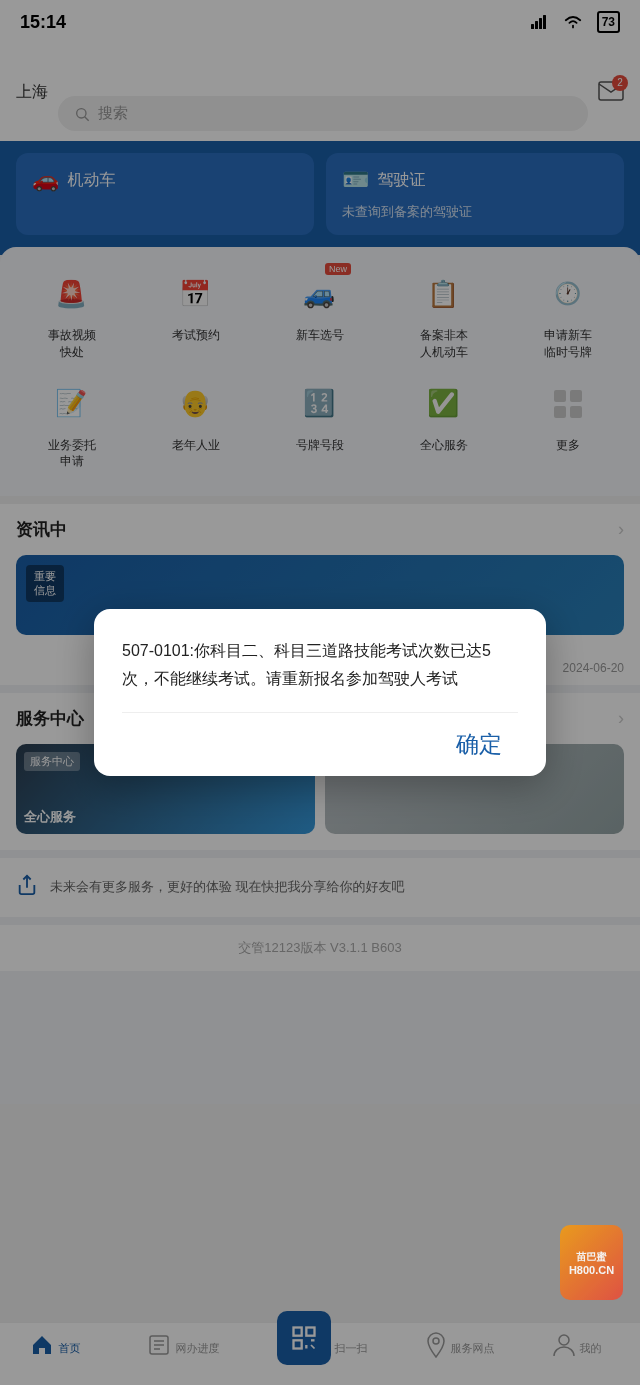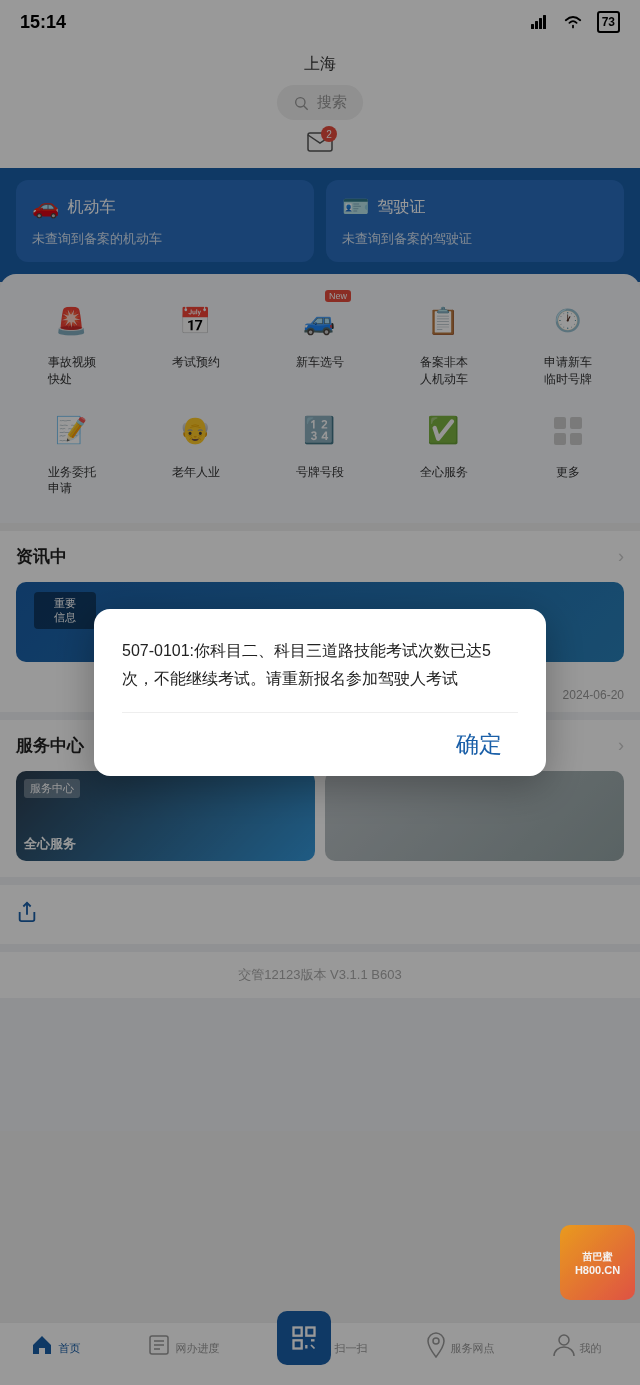--- a/index.html
+++ b/index.html
@@ -41,35 +41,35 @@
       position: relative;
     }
 
     
     .header {
       background: white;
       padding: 10px 16px;
       display: flex;
       align-items: center;
       gap: 10px;
-      flex-direction: column;
     }
     .location-text {
       font-size: 16px;
       color: #333;
       font-weight: 500;
     }
     .search-bar {
       flex: 1;
       background: #f0f0f0;
       border-radius: 20px;
       padding: 8px 16px;
       display: flex;
       align-items: center;
       gap: 8px;
+      margin-top: 42px;
     }
     .search-placeholder {
       color: #999;
       font-size: 15px;
     }
     .mail-icon {
       position: relative;
       font-size: 22px;
       color: #555;
     }
@@ -143,20 +143,21 @@
       height: 54px;
       display: flex;
       align-items: center;
       justify-content: center;
       font-size: 26px;
       color: #1a5fa8;
     }
     .grid-label {
       font-size: 12px;
       color: #333;
+      text-align: center;
       line-height: 1.4;
     }
     .new-badge {
       background: #e74c3c;
       color: white;
       font-size: 9px;
       padding: 1px 4px;
       border-radius: 3px;
       position: absolute;
       top: -4px;
@@ -397,21 +398,21 @@
     .watermark {
       position: fixed;
       bottom: 80px;
       right: 0;
       width: 80px;
       height: 80px;
       z-index: 200;
       opacity: 0.9;
     }
     .watermark-inner {
-      width: 75px;
+      width: 63px;
       height: 75px;
       background: linear-gradient(135deg, #f39c12, #e74c3c);
       border-radius: 10px;
       display: flex;
       flex-direction: column;
       align-items: center;
       justify-content: center;
     }
     .watermark-top {
       font-size: 10px;
@@ -466,21 +467,20 @@
 </div>
 
 <div class="blue-section">
   <div class="cards-row">
 
     <div class="card">
       <div class="card-title-row">
         <span style="font-size:22px;">🚗</span>
         <span class="card-title">机动车</span>
       </div>
-      <div class="card-desc">未查询到备案的机动车</div>
     </div>
 
     <div class="card">
       <div class="card-title-row">
         <span style="font-size:22px;">🪪</span>
         <span class="card-title">驾驶证</span>
       </div>
       <div class="card-desc">未查询到备案的驾驶证</div>
     </div>
   </div>
@@ -560,21 +560,21 @@
 </div>
 
 <div class="main-content">
 
   <div class="news-section">
     <div class="section-header">
       <span class="section-title">资讯中</span>
       <span class="section-arrow">›</span>
     </div>
     <div class="news-banner">
-      <div style="position:absolute;top:10px;left:18px;background:rgba(0,0,0,0.4);color:white;font-size:11px;padding:4px 20px;border-radius:4px;text-align:center;line-height:1.3;">重要<br>信息</div>
+      <div style="position:absolute;top:10px;left:10px;background:rgba(0,0,0,0.4);color:white;font-size:11px;padding:4px 8px;border-radius:4px;text-align:center;line-height:1.3;">重要<br>信息</div>
     </div>
     <div class="dots-indicator">
       <div class="dot"></div>
       <div class="dot"></div>
       <div class="dot active"></div>
       <div class="dot"></div>
     </div>
     <div class="news-date">2024-06-20</div>
   </div>
 
@@ -595,20 +595,24 @@
   </div>
 
   <div class="share-section">
     <span class="share-icon">
       <svg width="22" height="22" viewBox="0 0 24 24" fill="none" stroke="#1a5fa8" stroke-width="2">
         <path d="M4 12v8a2 2 0 002 2h12a2 2 0 002-2v-8"></path>
         <polyline points="16 6 12 2 8 6"></polyline>
         <line x1="12" y1="2" x2="12" y2="15"></line>
       </svg>
     </span>
+    <div class="share-text">
+      <span>未来会有更多服务，更好的体验
+现在快把我分享给你的好友吧</span>
+    </div>
   </div>
 
   <div class="version-section">
     <span>交管12123版本 V3.1.1 B603</span>
   </div>
 
 </div>
 
 <div class="bottom-nav">
   <div class="nav-item">

